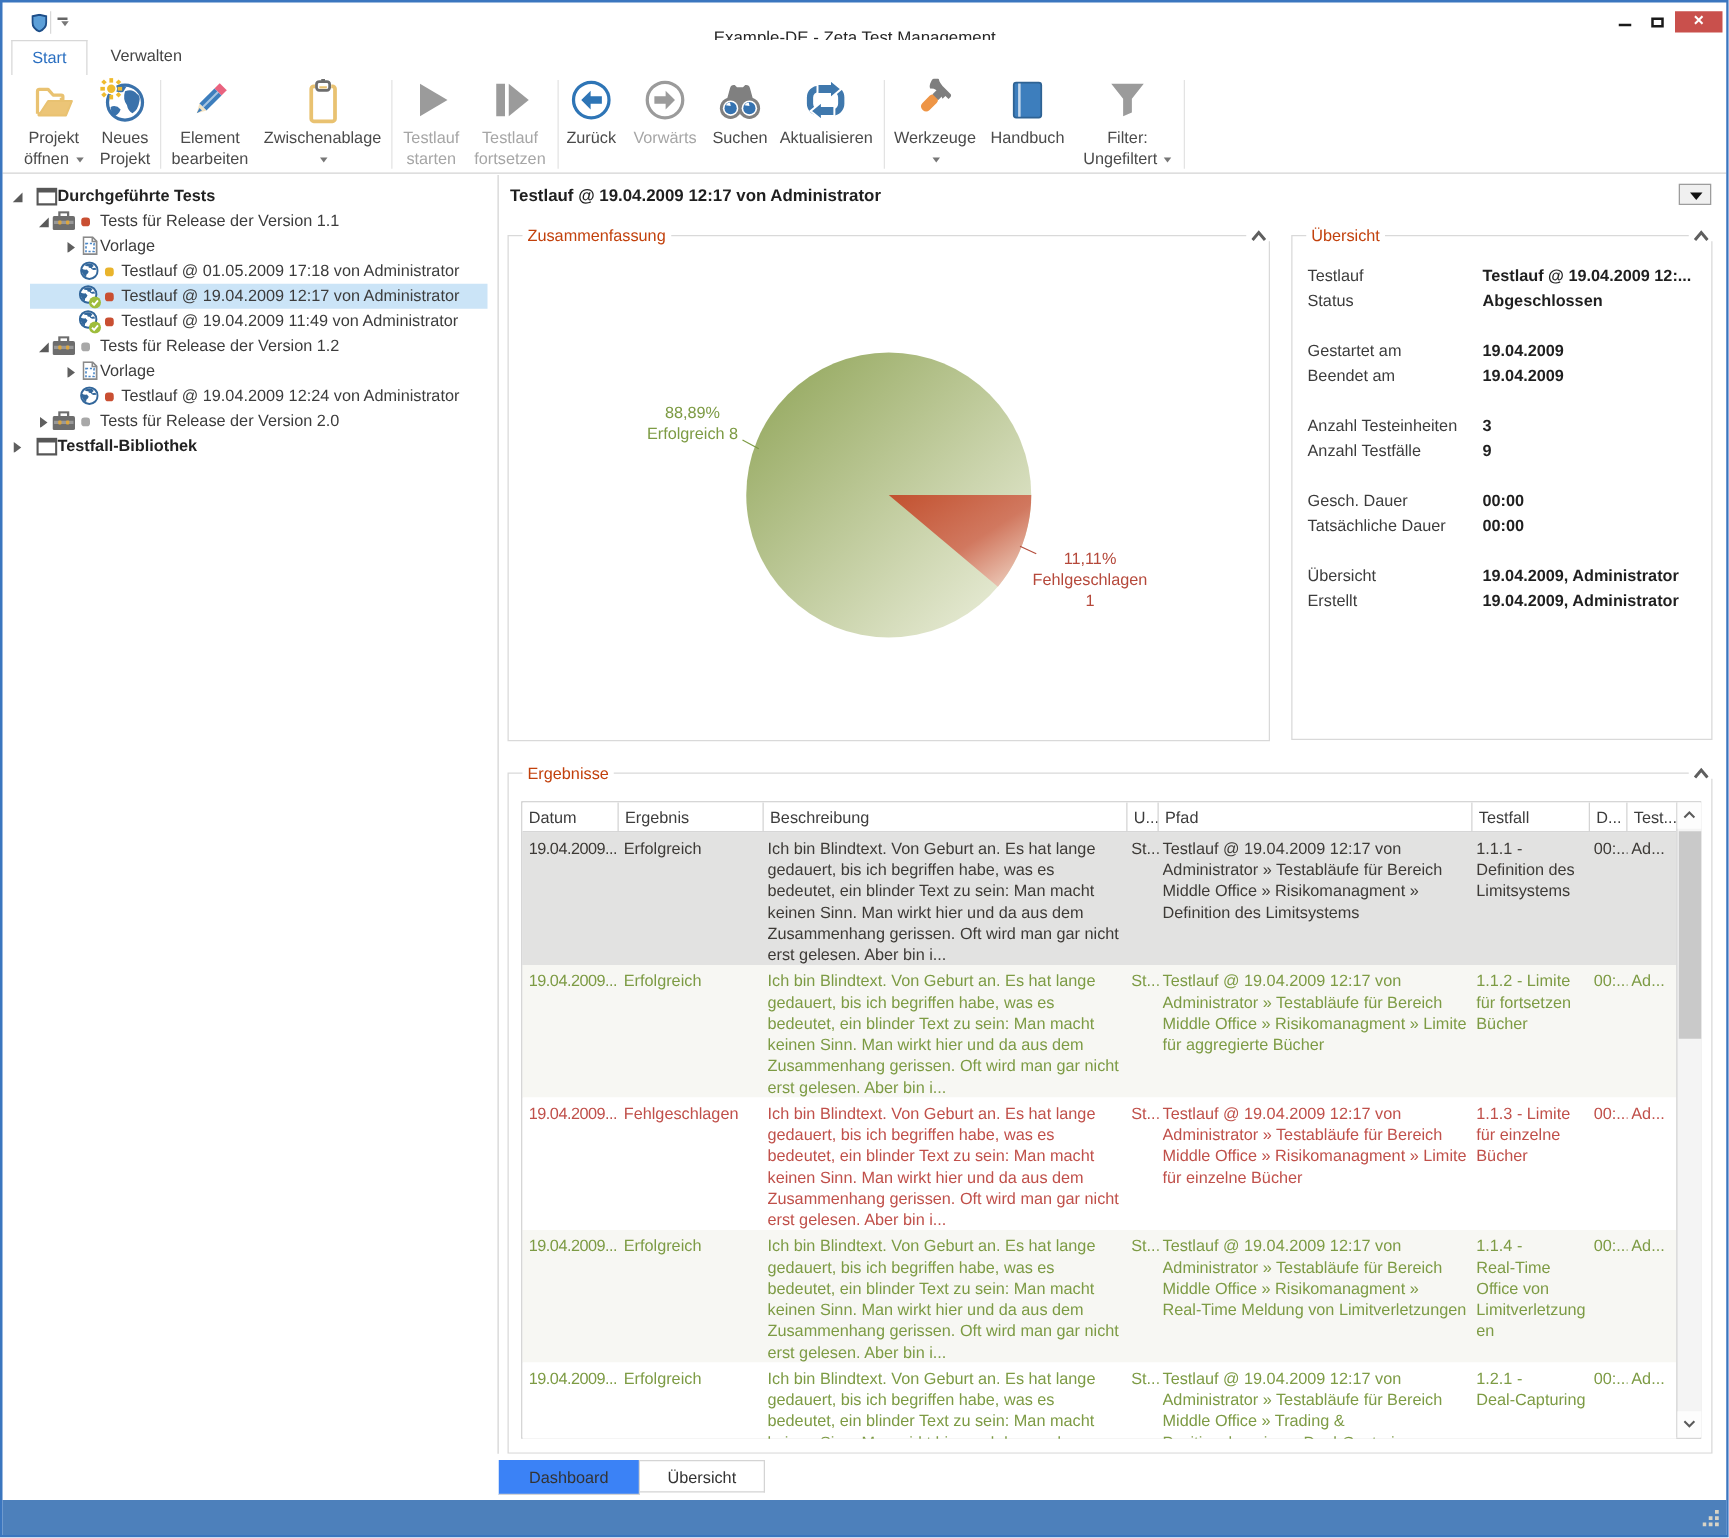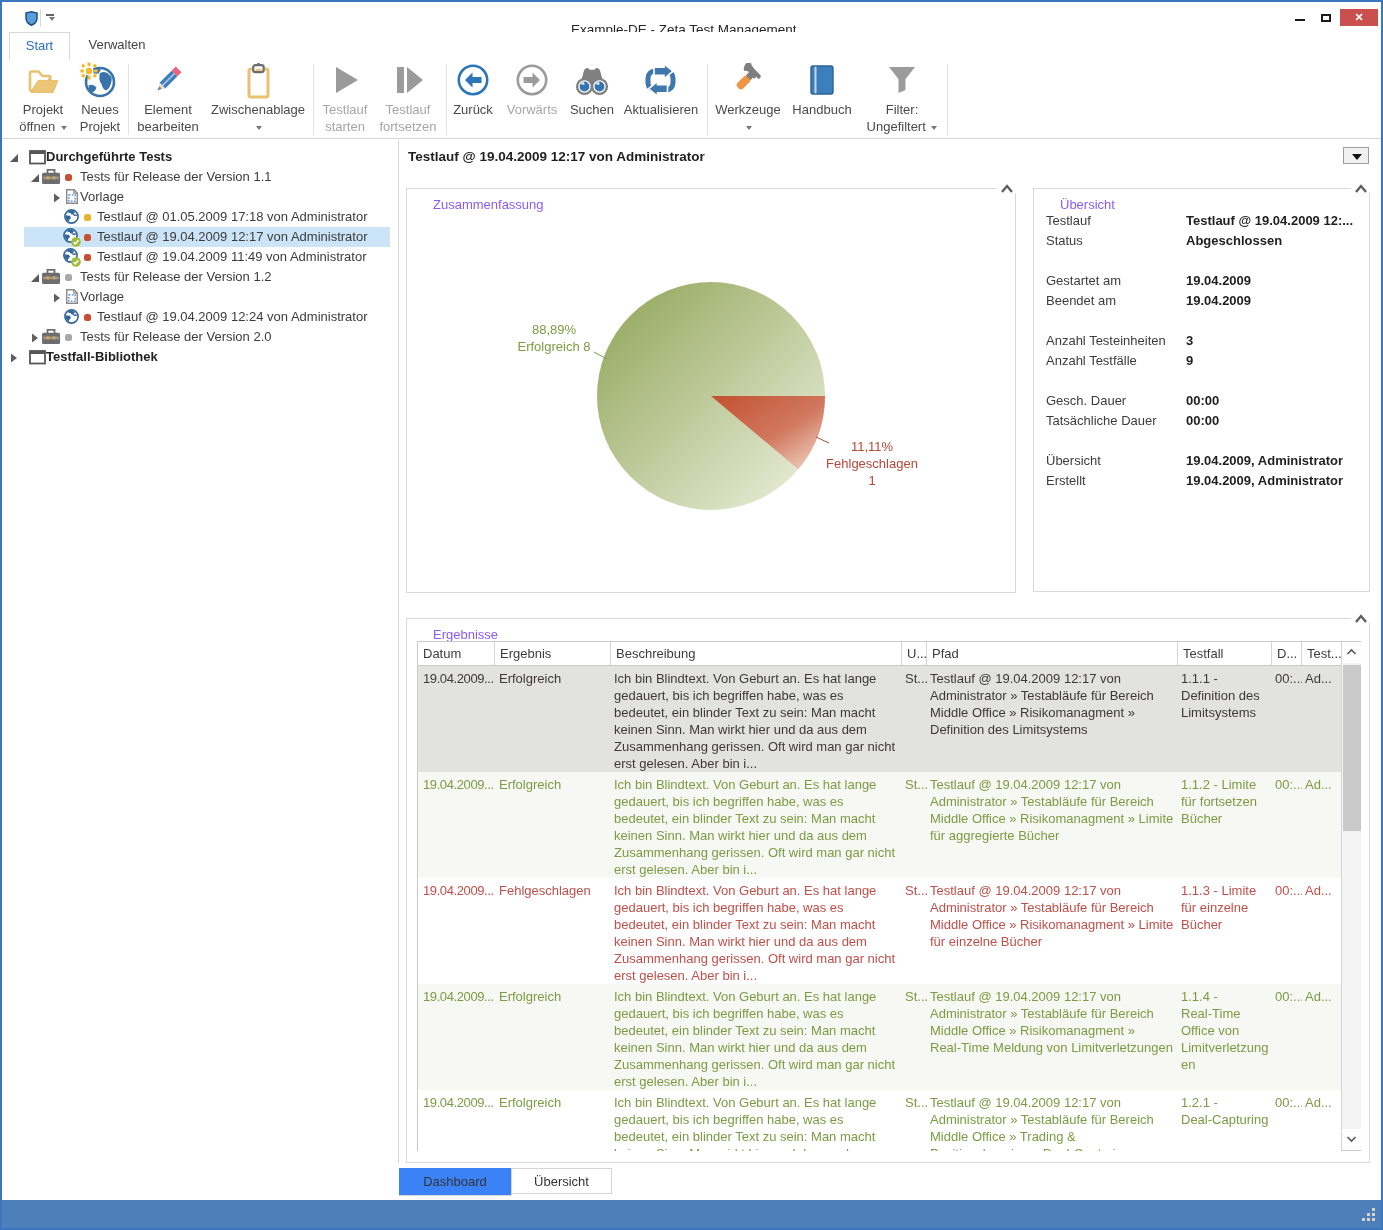--- a/index.html
+++ b/index.html
@@ -36,21 +36,21 @@
 .trow { position:absolute; height:20px; left:0; right:4px; }
 .trow .txt { position:absolute; top:2px; white-space:nowrap; }
 .tsel { position:absolute; left:22px; right:4px; top:0; height:20px; background:#cbe4f7; }
 .dot { position:absolute; top:6.5px; width:7px; height:7px; border-radius:2.5px; }
 .exp { position:absolute; width:9px; height:9px; top:6px; }
 
 #content { position:absolute; left:400px; top:140px; right:2px; bottom:34px; background:#fff; }
 
 
 .gbox { position:absolute; border:1px solid #d9d9d9; }
-.glab { position:absolute; top:-7px; left:22px; background:#fff; padding:0 4px; color:#8b5cf6; line-height:14px;margin-top:16px; }
+.glab { position:absolute; top:-7px; left:11px; background:#fff; padding:0 4px; color:#c2410c; line-height:14px; }
 .gchev { position:absolute; top:-5px; width:20px; height:9px; background:#fff; padding:0 4px; }
 
 
 .ovlab { position:absolute; left:1046px; color:#3c3c3c; }
 .ovval { position:absolute; left:1186px; color:#1f1f1f; font-weight:bold; }
 
 
 #tbl { position:absolute; left:417px; top:641px; width:944px; height:510px; border:1px solid #c9c9c9; background:#fff; }
 #thead { position:absolute; left:0; top:0; width:923px; height:24px; background:#fff; border-bottom:1px solid #c9c9c9; }
 .hcell { position:absolute; top:0; height:23px; line-height:23px; padding-left:5px; color:#3c3c3c; border-right:1px solid #d4d4d4; overflow:hidden; }

